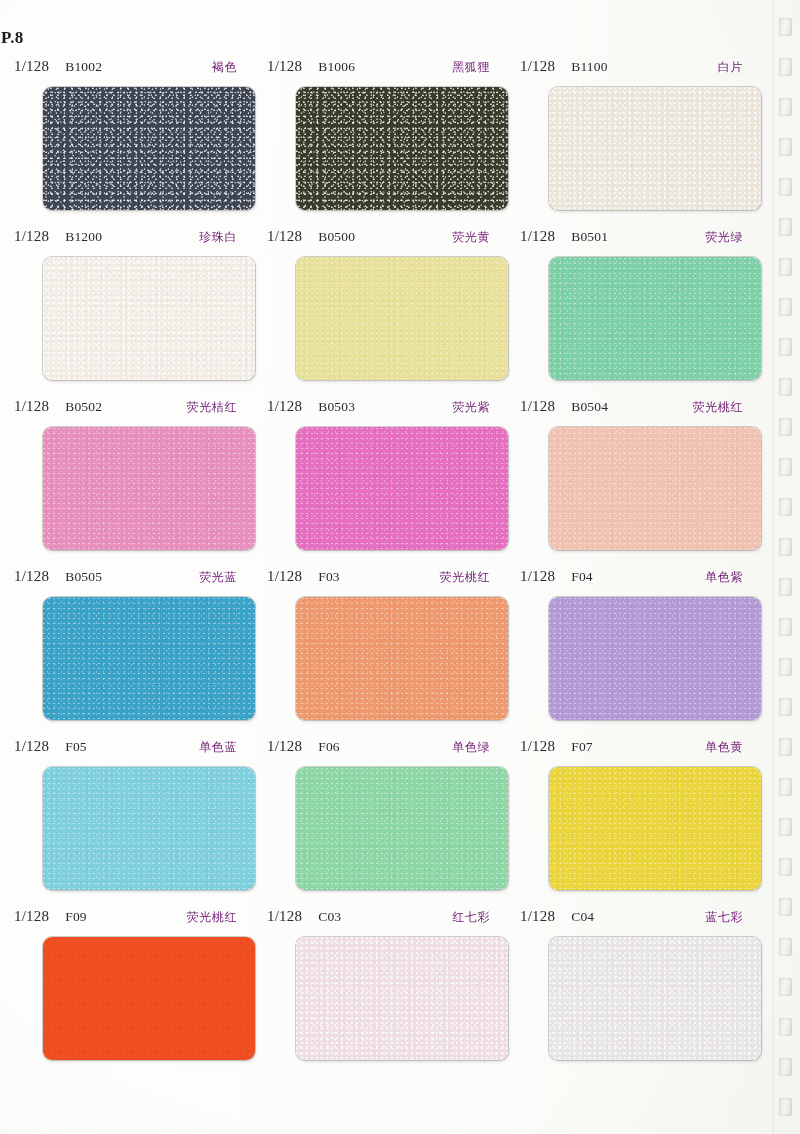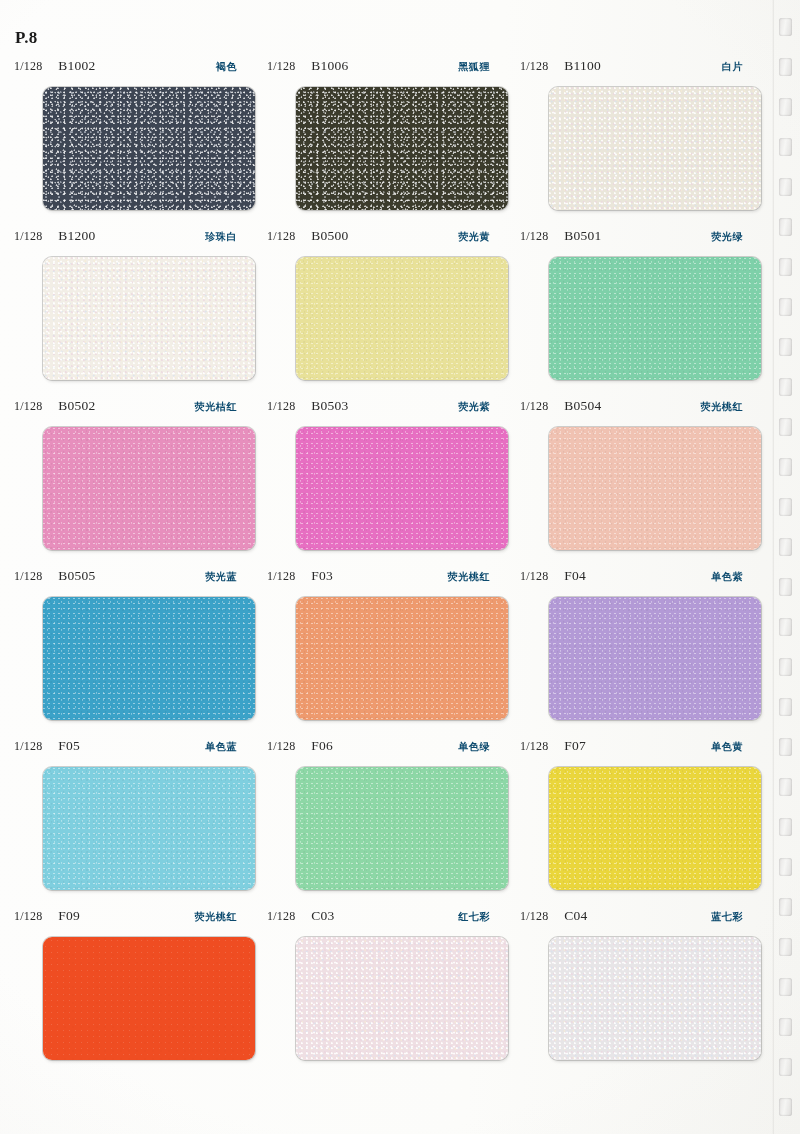--- a/index.html
+++ b/index.html
@@ -21,21 +21,21 @@
   .paper-tint {
     position: absolute;
     inset: 0;
     background:
       radial-gradient(ellipse 120% 100% at 45% 45%, rgba(255,255,255,0) 55%, rgba(233,232,228,0.55) 100%),
       linear-gradient(92deg, #fdfdfc 0%, #fcfcfa 60%, #f6f6f3 100%);
     pointer-events: none;
   }
   .page-number {
     position: absolute;
-    left: 15px;
+    left: 1px;
     top: 28px;
     font-size: 17px;
     font-weight: 700;
     letter-spacing: 0.4px;
     color: #1b1b1b;
     font-family: "Liberation Serif", "DejaVu Serif", serif;
   }
   .grid {
     position: absolute;
     left: 0;
@@ -53,36 +53,36 @@
   }
   .label {
     display: flex;
     align-items: baseline;
     height: 22px;
     padding: 0 10px 0 14px;
     box-sizing: border-box;
     white-space: nowrap;
   }
   .lbl-ratio {
-    font-size: 12px;
+    font-size: 15px;
     color: #2a2a2a;
     font-family: "Liberation Serif", "DejaVu Serif", serif;
     letter-spacing: 0.2px;
   }
   .lbl-code {
     font-size: 13.5px;
     color: #2a2a2a;
     margin-left: 16px;
     font-family: "Liberation Serif", "DejaVu Serif", serif;
     letter-spacing: 0.2px;
   }
   .lbl-name {
-    font-size: 10px;
-    font-weight: 700;
-    color: #0c4a6e;
+    font-size: 12px;
+    font-weight: 400;
+    color: #701a75;
     margin-left: auto;
     padding-right: 6px;
     font-family: "DejaVu Sans", "Liberation Sans", sans-serif;
     letter-spacing: 0.6px;
   }
   .swatch-wrap {
     position: relative;
     width: 212px;
     height: 123px;
     margin-left: 43px;

